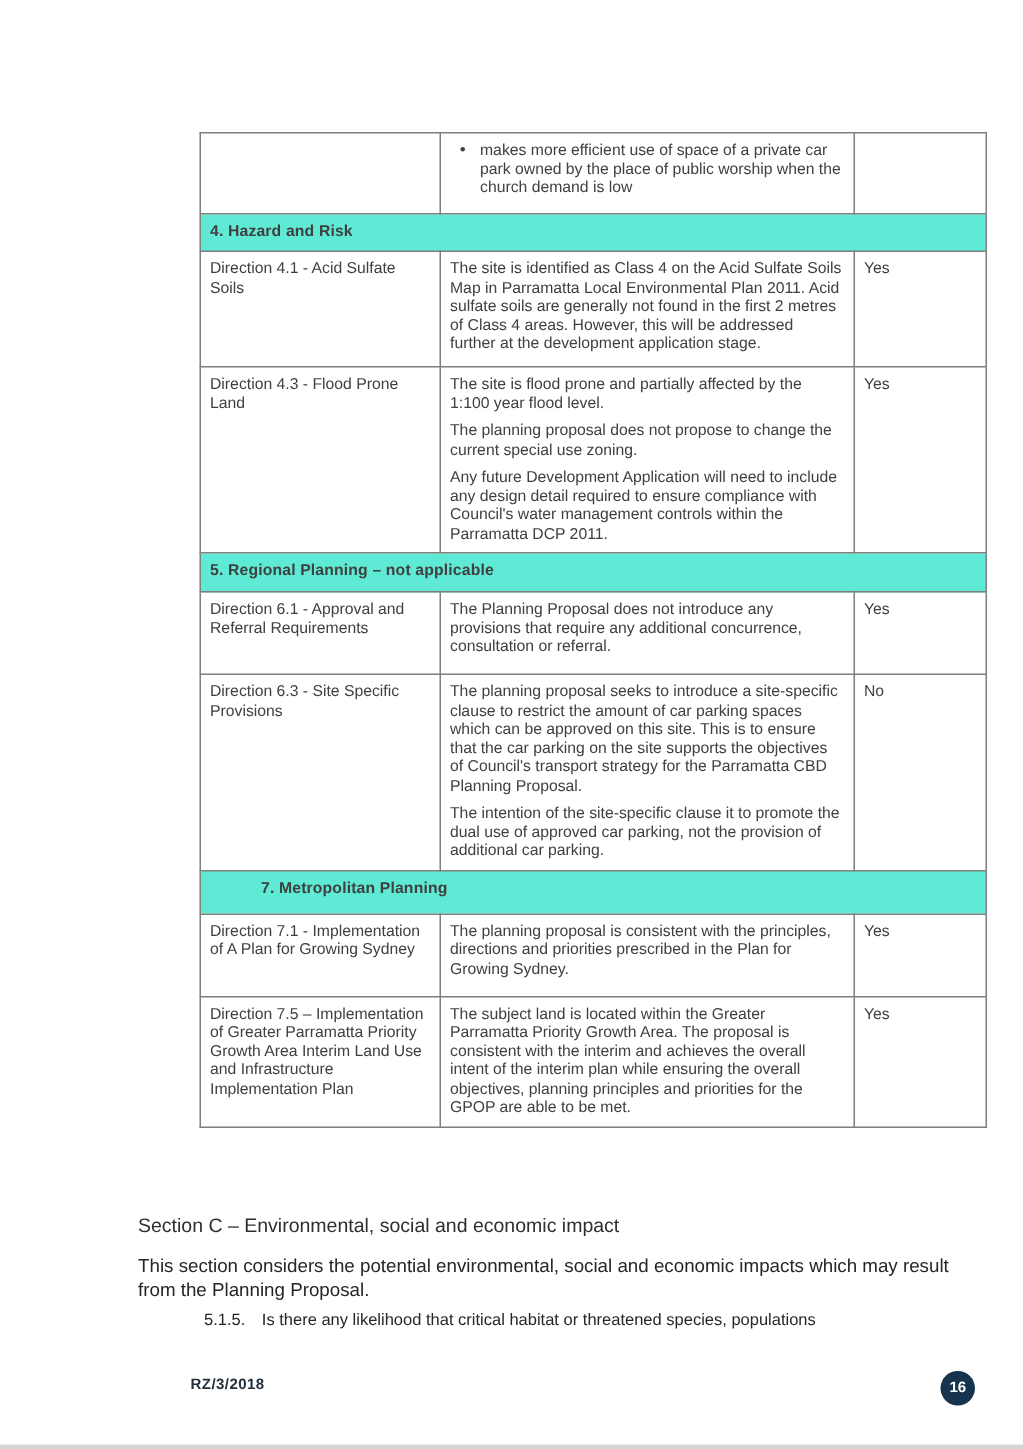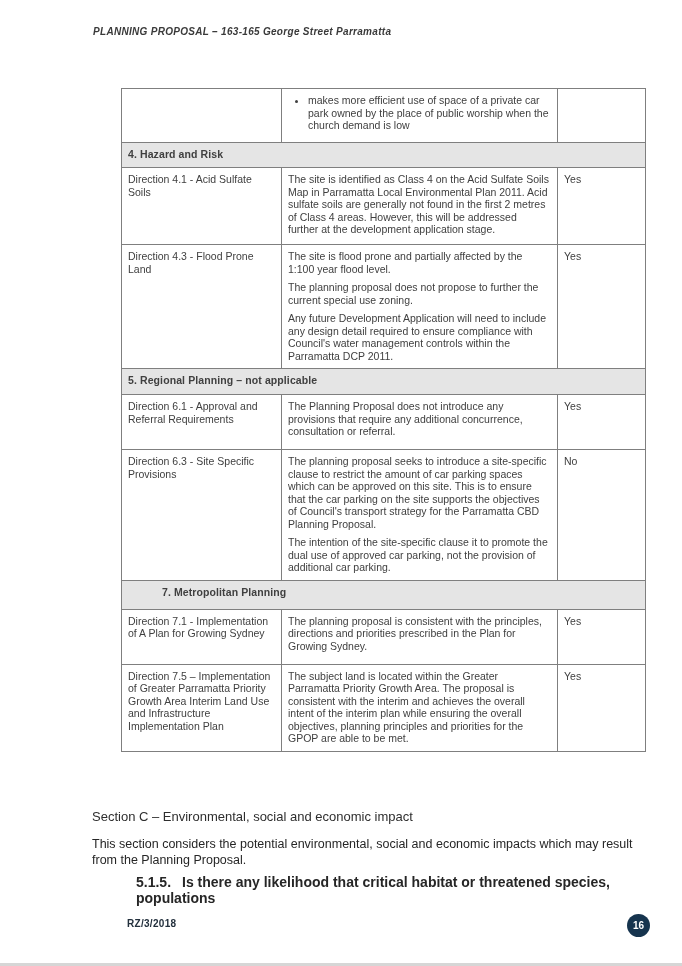--- a/index.html
+++ b/index.html
@@ -8,48 +8,48 @@
     position:relative; width:682px; height:966px; margin:0 auto;
     background:#ffffff; overflow:hidden;
     font-family:"Liberation Sans", sans-serif; color:#404040;
   }
   .doc-header {
     position:absolute; left:93px; top:26px;
     font-size:10px; font-weight:bold; font-style:italic;
     color:#3a3a3a; letter-spacing:0.3px;
   }
   table.assess {
-    position:absolute; left:121px; top:88px; width:524px;
+    position:absolute; left:133px; top:88px; width:524px;
     border-collapse:collapse; table-layout:fixed;
   }
   table.assess td {
     border:1px solid #7f7f7f; vertical-align:top;
     padding:5px 8px 6px 6px;
     font-size:10.5px; line-height:12.5px; color:#404040;
   }
   td.section-cell {
-    background:#e5e5e5; font-weight:bold; font-size:11px;
+    background:#5eead4; font-weight:bold; font-size:11px;
     color:#101820; padding:6px 6px 5px 6px; letter-spacing:0.1px;
   }
   td.comment-cell p { margin:0 0 6px 0; }
   td.comment-cell p:last-child { margin-bottom:0; }
   td.comment-cell ul { margin:0; padding-left:20px; }
   td.comment-cell li { margin:0; }
   td.yesno-cell { color:#2b96ae; }
   .section-c-title {
     position:absolute; left:92px; top:809px;
     font-size:13px; font-weight:normal; color:#2e2e2e;
   }
   .section-c-intro {
     position:absolute; left:92px; top:837px; width:558px;
     font-size:12.5px; line-height:15.5px; color:#262626;
   }
   .sub-heading {
     position:absolute; left:136px; top:874px; width:520px;
-    font-size:14px; font-weight:bold; color:#262626;
+    font-size:11px; font-weight:normal; color:#262626;
   }
   .sub-heading .num { margin-right:11px; }
   .footer-ref {
     position:absolute; left:93px; top:918px;
     font-size:10px; font-weight:bold; color:#23303d; letter-spacing:0.3px;padding-left:34px;
   }
   .page-circle {
     position:absolute; left:627px; top:914px; width:23px; height:23px;
     border-radius:50%; background:#16344e; color:#ffffff;
     font-size:10px; font-weight:bold;
@@ -58,21 +58,20 @@
   .bottom-edge {
     position:absolute; left:0; bottom:0; width:682px; height:3px;
     background:#d6d6d6;
   }
 </style>
 </head>
 <body>
 
 <div class="page">
 
-  <div class="doc-header">PLANNING PROPOSAL – 163-165 George Street Parramatta</div>
 
   <table class="assess">
     <colgroup>
       <col style="width:160px">
       <col style="width:276px">
       <col style="width:88px">
     </colgroup>
     <tbody>
         <tr>
           <td class="dir-cell" style="height: 54px;"></td>
@@ -90,21 +89,21 @@
           <td class="dir-cell" style="height: 77px;">Direction 4.1 - Acid Sulfate Soils</td>
           <td class="comment-cell">
             <p>The site is identified as Class 4 on the Acid Sulfate Soils Map in Parramatta Local Environmental Plan 2011. Acid sulfate soils are generally not found in the first 2 metres of Class 4 areas. However, this will be addressed further at the development application stage.</p>
           </td>
           <td class="yesno-cell">Yes</td>
         </tr>
         <tr>
           <td class="dir-cell" style="height: 119px;">Direction 4.3 - Flood Prone Land</td>
           <td class="comment-cell">
             <p>The site is flood prone and partially affected by the 1:100 year flood level.</p>
-            <p>The planning proposal does not propose to further the current special use zoning.</p>
+            <p>The planning proposal does not propose to change the current special use zoning.</p>
             <p>Any future Development Application will need to include any design detail required to ensure compliance with Council's water management controls within the Parramatta DCP 2011.</p>
           </td>
           <td class="yesno-cell">Yes</td>
         </tr>
         <tr>
           <td colspan="3" class="section-cell" style="height: 26px;">5. Regional Planning – not applicable</td>
         </tr>
         <tr>
           <td class="dir-cell" style="height: 55px;">Direction 6.1 - Approval and Referral Requirements</td>
           <td class="comment-cell">

